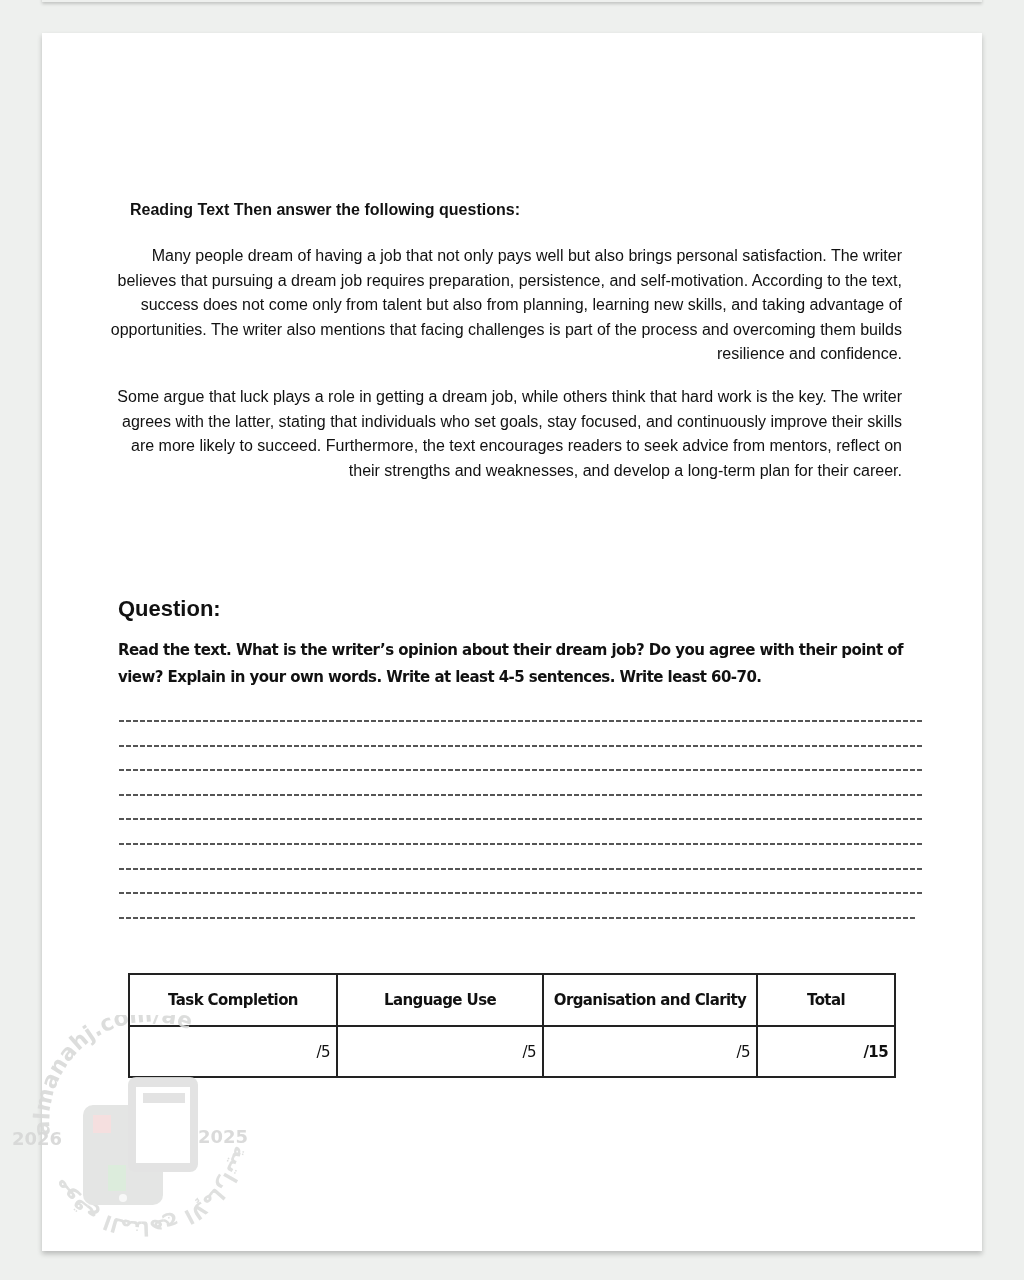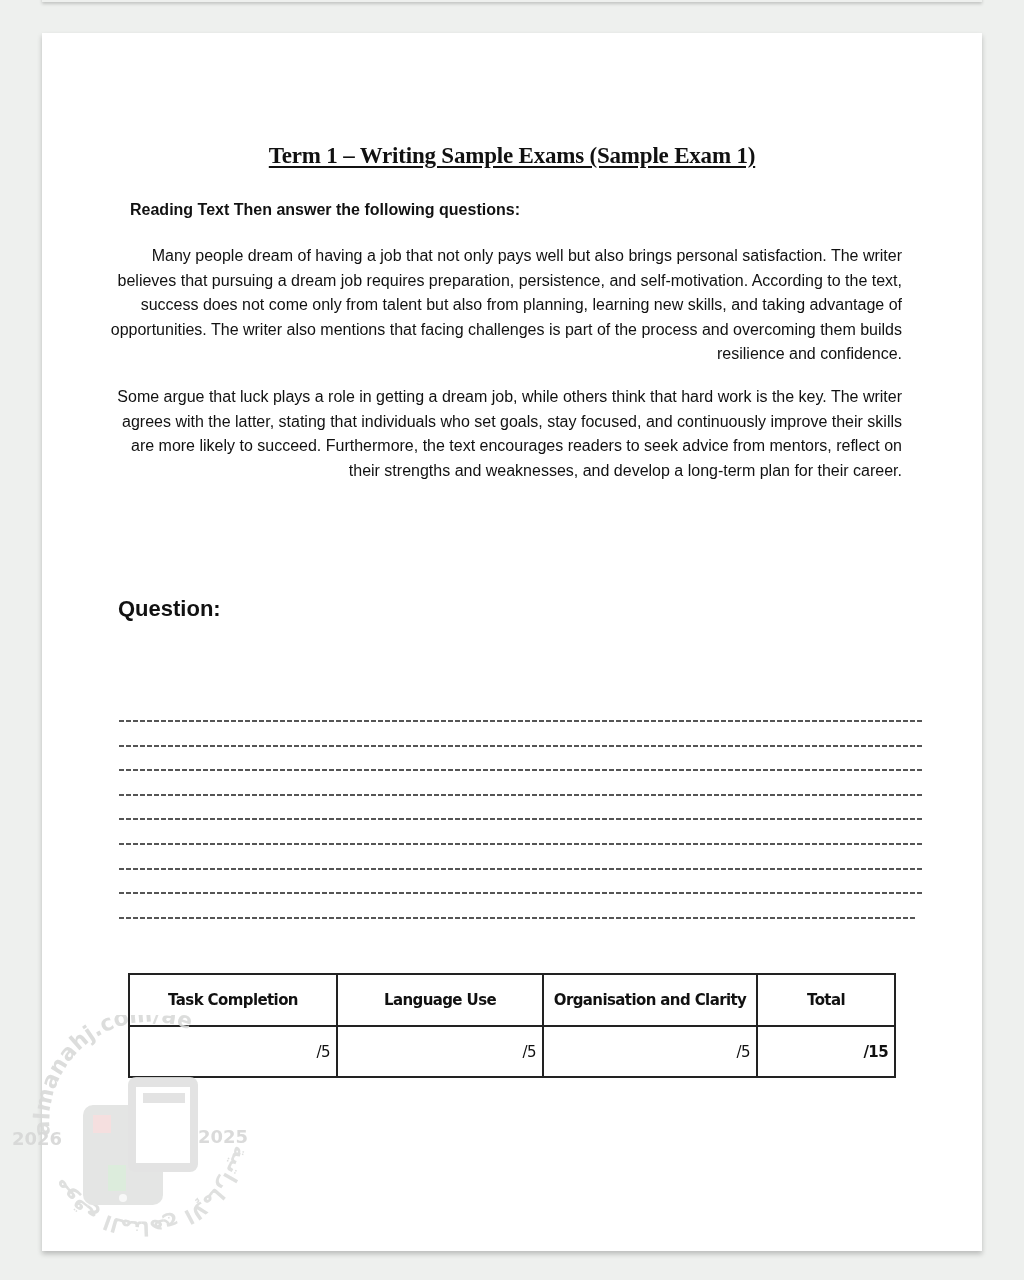--- a/index.html
+++ b/index.html
@@ -92,27 +92,27 @@
     position: absolute; left: 10px; top: 1015px; width: 260px; height: 250px;
     pointer-events: none; opacity: 0.9;
   }
 </style>
 </head>
 <body>
 
 <div class="prev-page"></div>
 
 <div class="page">
-  <div class="title">Term 1 – Writing Sample Exams (Sample Exam 1)</div>
   <div class="subtitle">Reading Text Then answer the following questions:</div>
 
   <p class="para p1">Many people dream of having a job that not only pays well but also brings personal satisfaction. The writer believes that pursuing a dream job requires preparation, persistence, and self-motivation. According to the text, success does not come only from talent but also from planning, learning new skills, and taking advantage of opportunities. The writer also mentions that facing challenges is part of the process and overcoming them builds resilience and confidence.</p>
   <p class="para p2">Some argue that luck plays a role in getting a dream job, while others think that hard work is the key. The writer agrees with the latter, stating that individuals who set goals, stay focused, and continuously improve their skills are more likely to succeed. Furthermore, the text encourages readers to seek advice from mentors, reflect on their strengths and weaknesses, and develop a long-term plan for their career.</p>
 
   <div class="q-label">Question:</div>
+  <div class="q-text">Read the text. What is the writer’s opinion about their dream job? Do you agree with their point of view? Explain in your own words. Write at least 4-5 sentences. Write least 60-70.</div>
 
   <div class="lines">
     <div class="line"></div>
     <div class="line"></div>
     <div class="line"></div>
     <div class="line"></div>
     <div class="line"></div>
     <div class="line"></div>
     <div class="line"></div>
     <div class="line"></div>

